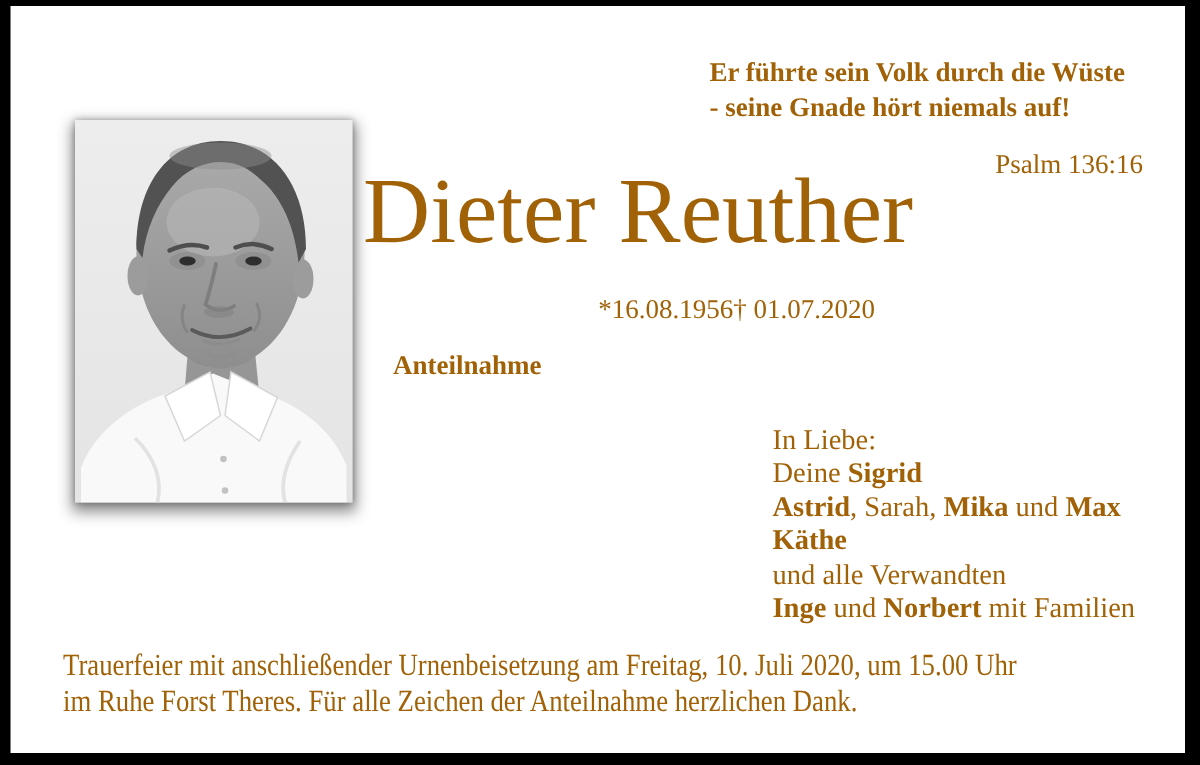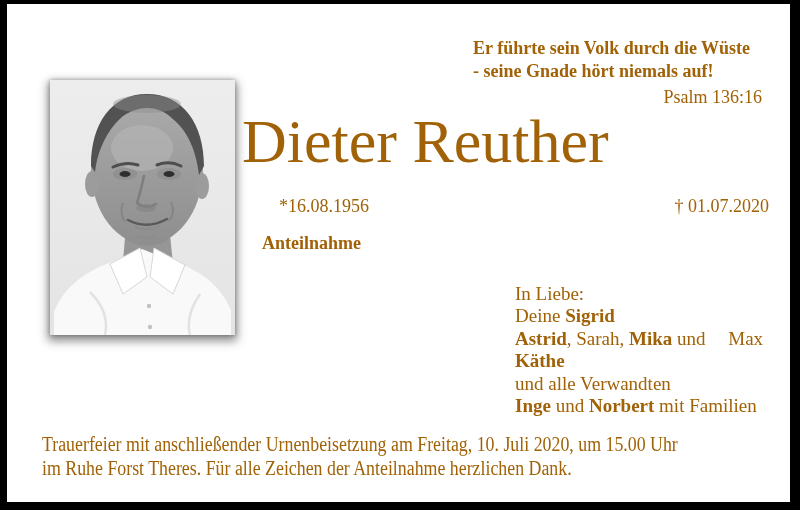--- a/index.html
+++ b/index.html
@@ -22,31 +22,31 @@
     box-shadow:0 4px 9px 2px rgba(0,0,0,.45), 0 0 4px rgba(0,0,0,.28);
     background:#e9e9e9;
   }
   .photo svg{display:block;width:185px;height:255px;}
   
   .scripture{
     left:466px;top:33px;width:289px;
     font-size:18px;line-height:22.5px;
   }
   .scripture .bold-line{font-weight:bold;}
-  .scripture .ref{font-weight:normal;text-align:right;margin-top:4px;}
+  .scripture .ref{font-weight:normal;text-align:right;margin-top:16px;}
   
   .name{
     left:235px;top:102px;width:530px;
     font-size:62px;line-height:70px;font-weight:normal;
     text-align:left;white-space:nowrap;margin:0;
   }
   
   .dates{
-    left:272px;top:191px;width:490px;
-    display:flex;justify-content:space-between;
+    left:239px;top:191px;width:490px;
+    display:flex;justify-content:center;
     font-size:18px;line-height:22px;
   }
   
   .residence{
     left:255px;top:228px;
     font-size:18px;line-height:22px;font-weight:bold;
   }
   
   .mourners{
     left:508px;top:279px;width:295px;
@@ -132,21 +132,21 @@
   <div class="abs dates">
     <span>*16.08.1956</span>
     <span>† 01.07.2020</span>
   </div>
 
   <div class="abs residence">Anteilnahme</div>
 
   <div class="abs mourners">
     <div><span>In Liebe:</span></div>
     <div><span>Deine </span><span style="font-weight: bold;">Sigrid</span></div>
-    <div><span style="font-weight: bold;">Astrid</span><span>, </span><span style="font-weight: normal;">Sarah</span><span>, </span><span style="font-weight: bold;">Mika</span><span> und </span><span style="font-weight: normal; margin-left: 18px;">Max</span></div>
+    <div><span style="font-weight: bold;">Astrid</span><span>, </span><span style="font-weight: normal;">Sarah</span><span>, </span><span style="font-weight: bold;">Mika</span><span> und </span><span style="font-weight: bold;">Max</span></div>
     <div><span style="font-weight: bold;">Käthe</span></div>
     <div><span>und alle Verwandten</span></div>
     <div><span style="font-weight: bold;">Inge</span><span> und </span><span style="font-weight: bold;">Norbert</span><span> mit Familien</span></div>
   </div>
 
   <div class="abs funeral">
     <div>Trauerfeier mit anschließender Urnenbeisetzung am Freitag, 10. Juli 2020, um 15.00 Uhr</div>
     <div>im Ruhe Forst Theres. Für alle Zeichen der Anteilnahme herzlichen Dank.</div>
   </div>
 

